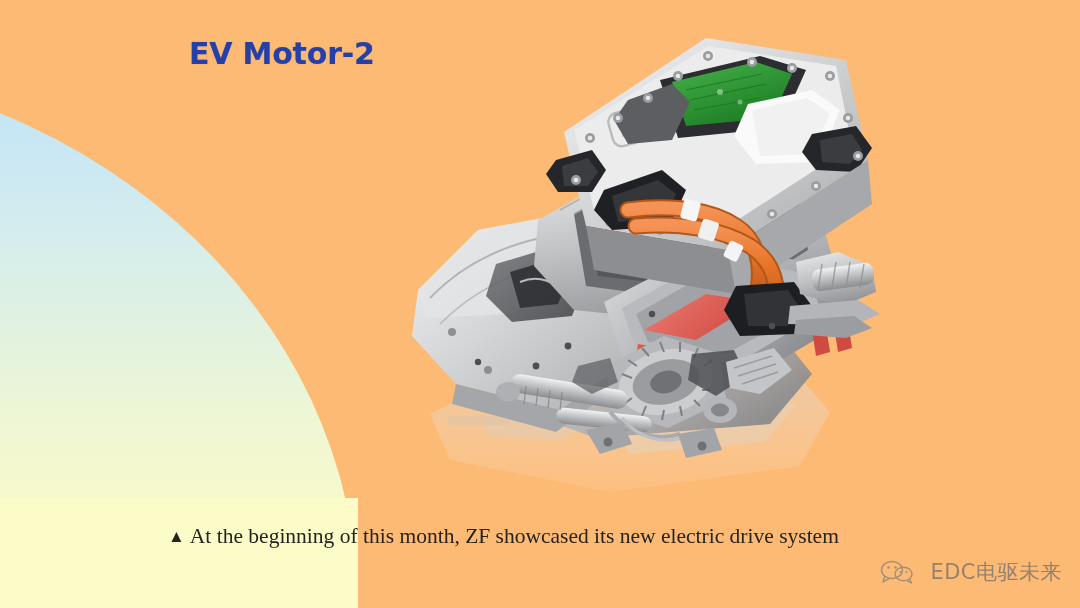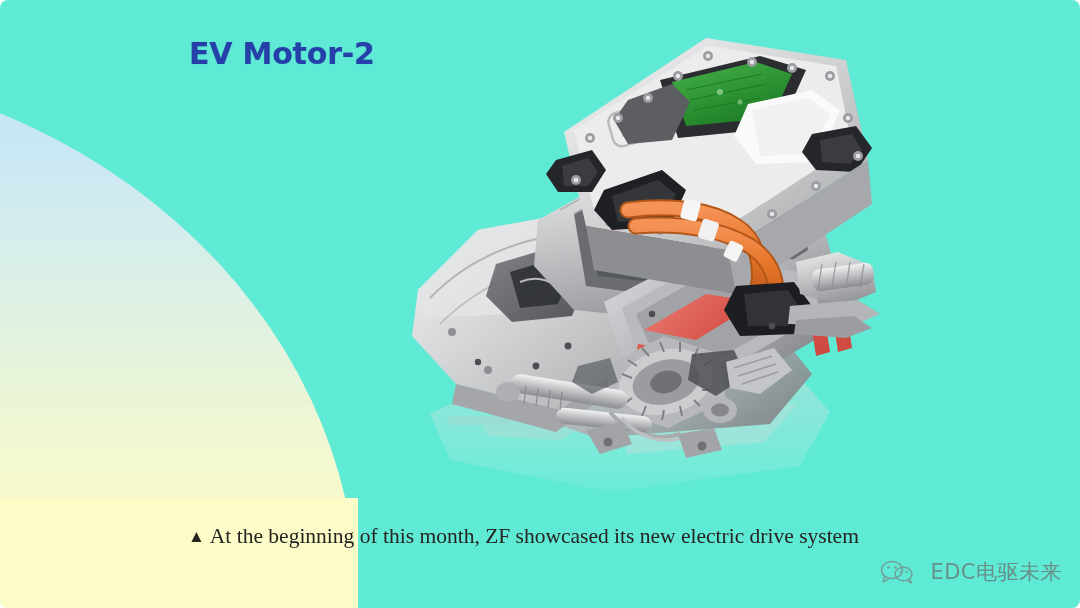--- a/index.html
+++ b/index.html
@@ -1,18 +1,18 @@
 <!DOCTYPE html>
 <html><head>
 <meta charset="utf-8">
 <style>
   html,body{margin:0;padding:0;background:#ffffff;}
   body{width:1080px;height:608px;overflow:hidden;font-family:"Liberation Sans",sans-serif;}
 
-  #slide{position:relative;width:1080px;height:608px;background:#5eead4;overflow:hidden;border-radius:8px;}
+  #slide{position:relative;width:1080px;height:608px;background:#fdba74;overflow:hidden;}
 
   
   #deco-shape{
     position:absolute;left:-262px;top:62px;width:620px;height:546px;
     border-radius:0 100% 0 0 / 0 100% 0 0;
     background:linear-gradient(to bottom,
         #c3e4f8 0%,
         #c9e7f4 16%,
         #d5edec 32%,
         #dff1e2 46%,
@@ -42,21 +42,21 @@
   }
   #product-photo svg{display:block;width:100%;height:100%;}
 
   
   #caption{
     position:absolute;left:168px;top:522px;width:740px;z-index:7;
     font-family:"Liberation Serif","DejaVu Serif",serif;
     font-size:21.5px;line-height:29px;color:#262321;
   }
   #caption .bullet{font-size:17px;margin-right:5px;vertical-align:1px;}
-  #caption .line{display:block;white-space:nowrap;margin-left:20px;}
+  #caption .line{display:block;white-space:nowrap;}
 
   
   #watermark{
     position:absolute;right:18px;bottom:22px;z-index:8;
     display:flex;align-items:center;gap:16px;opacity:.72;
   }
   #watermark .wm-text{
     font-family:"DejaVu Sans","Liberation Sans",sans-serif;
     font-size:21px;color:#6d6d6d;letter-spacing:.5px;white-space:nowrap;
   }

